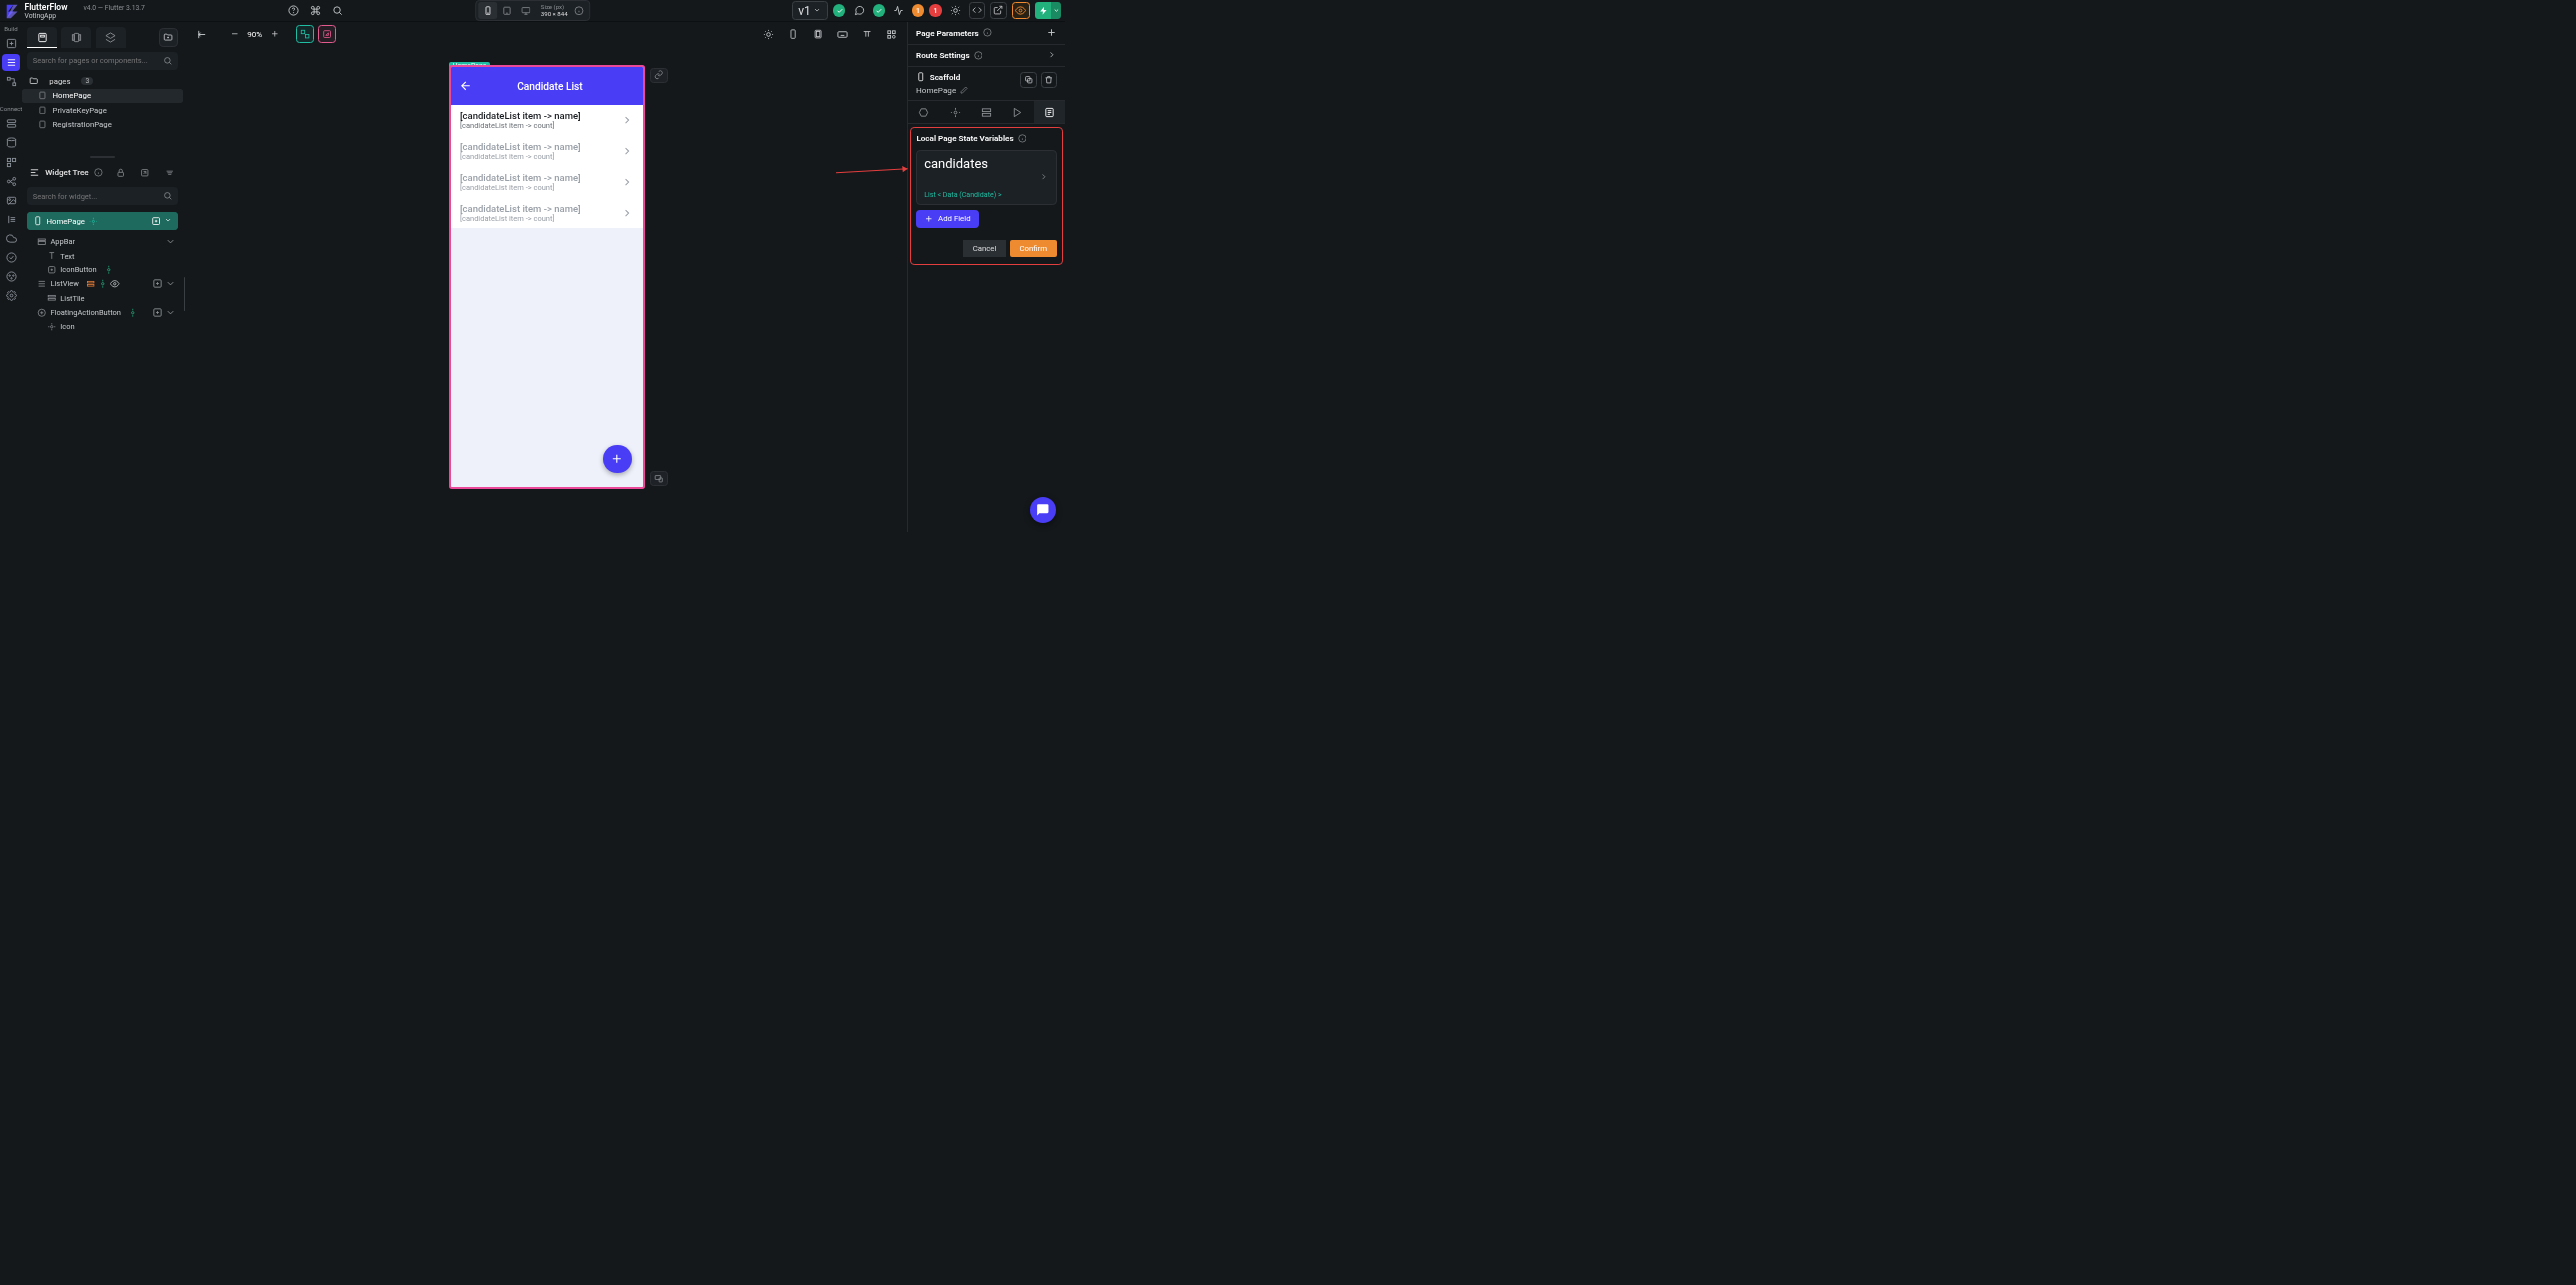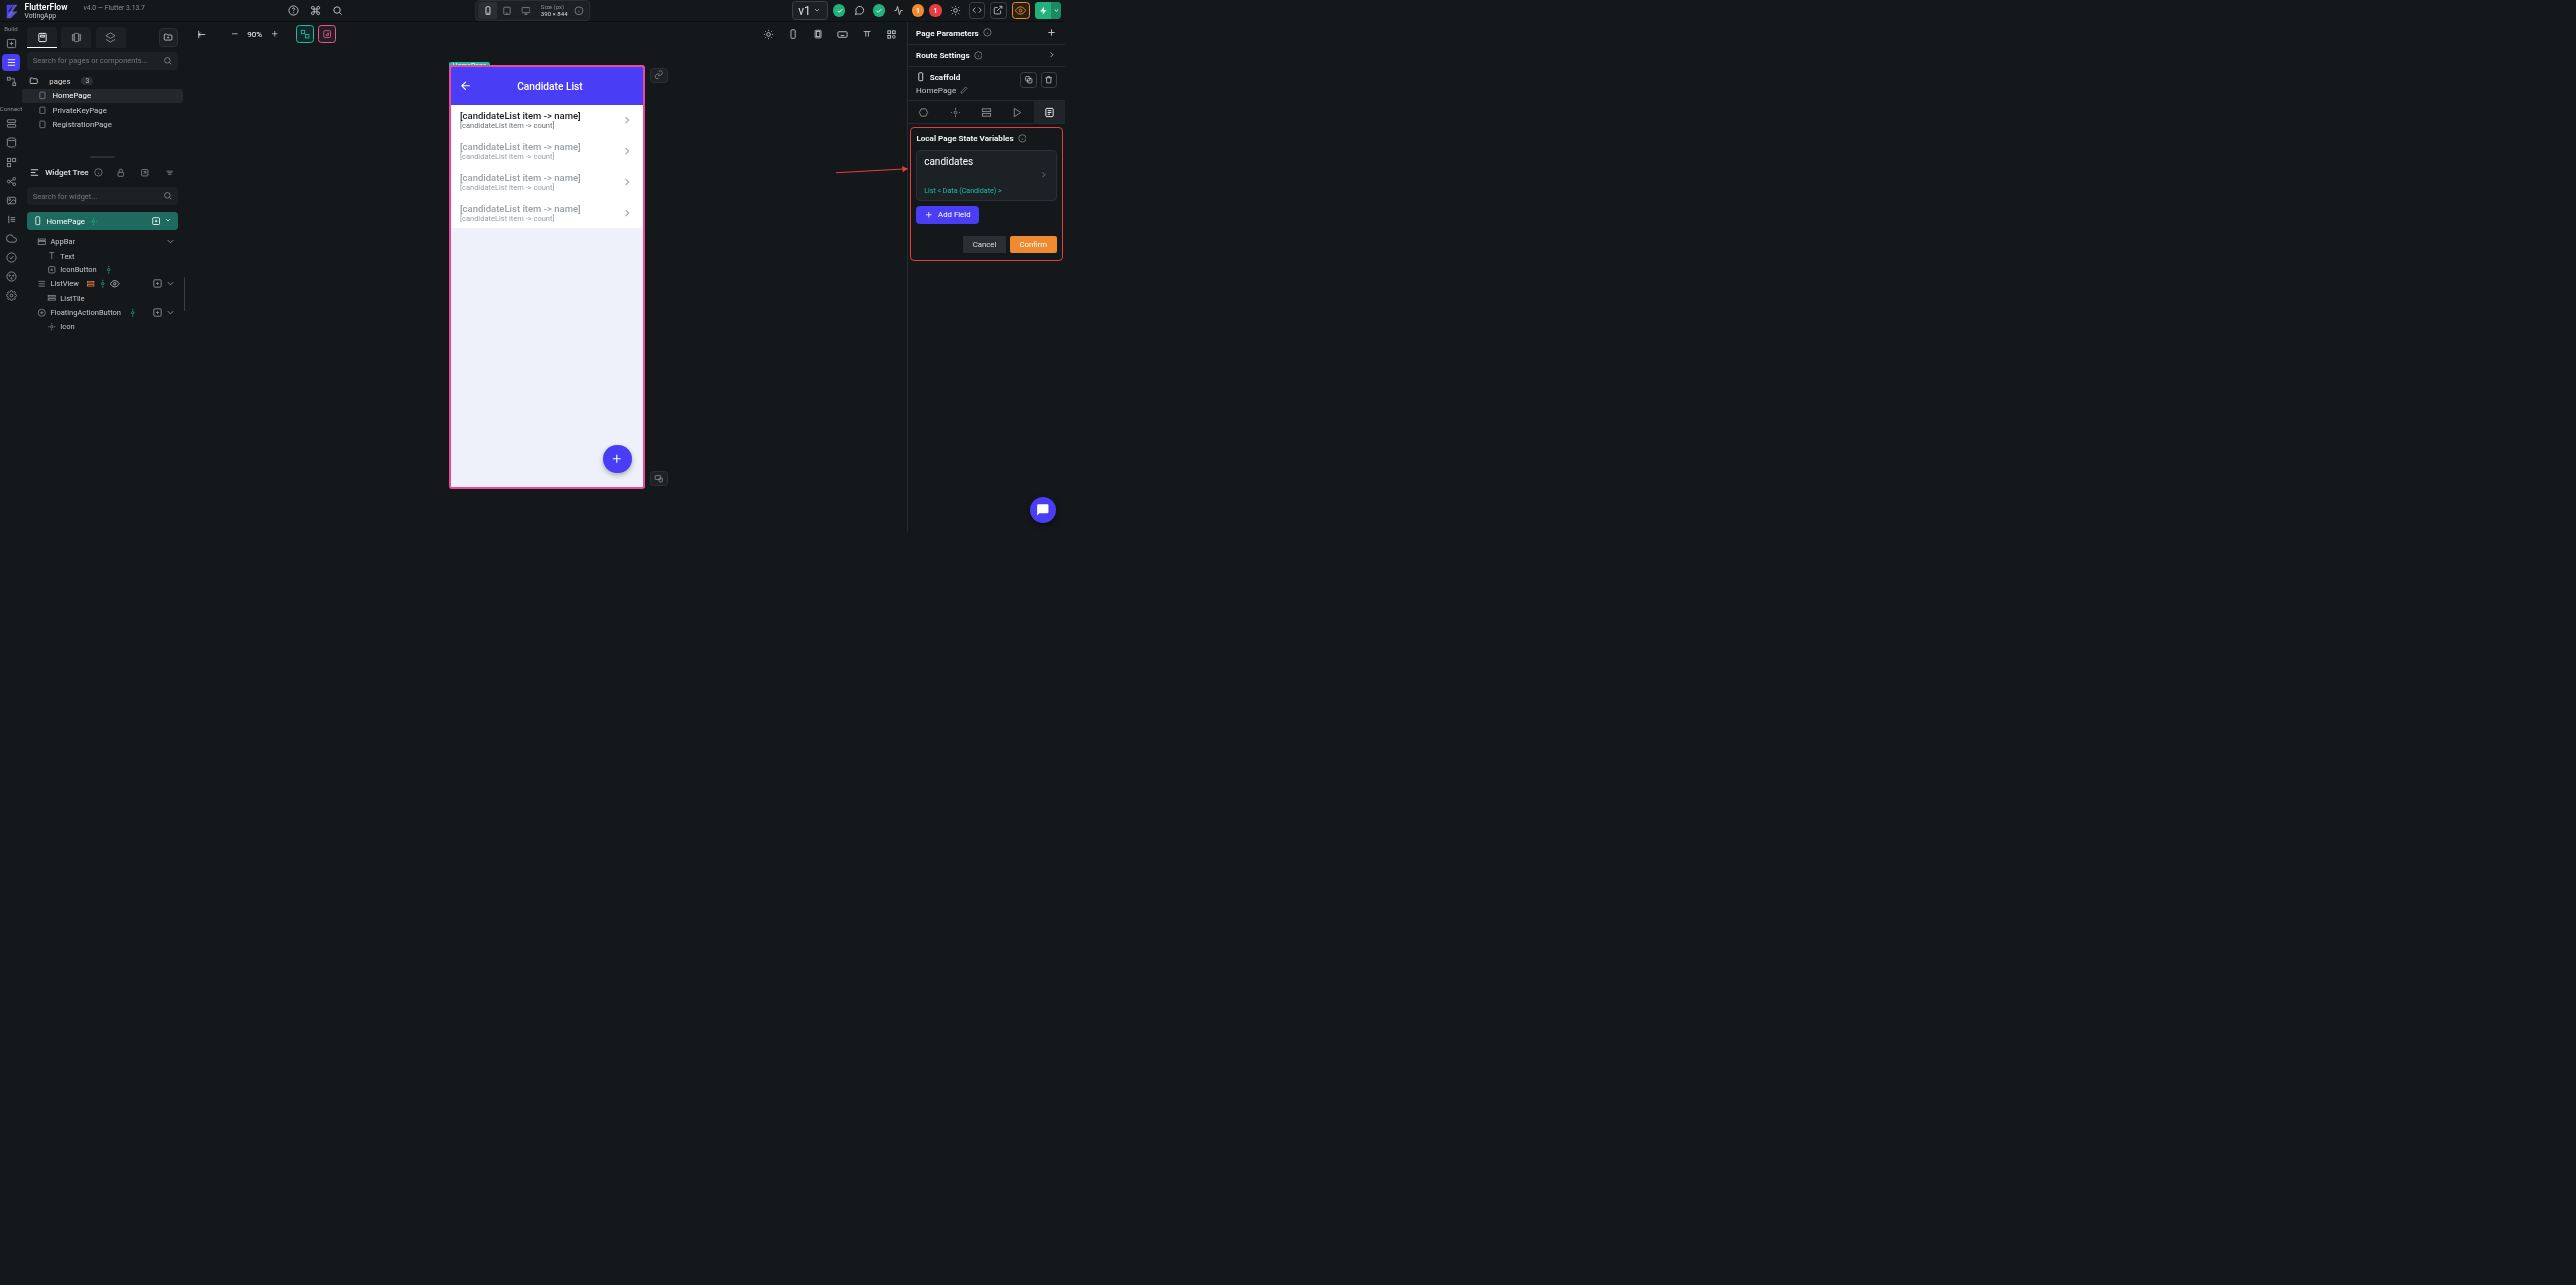--- a/index.html
+++ b/index.html
@@ -111,21 +111,21 @@
 .rp-scaffold .scf-sub{ display:flex; align-items:center; gap:4.1px; font-size:8.1px; color:#c7c9cc; margin-top:2.7px;}
 .rp-scaffold-row{ display:flex; align-items:flex-start;}
 .scf-act{ width:16.3px; height:16.3px; border:0.7px solid #3a3f44; border-radius:3.4px; display:flex; align-items:center; justify-content:center; color:#c7c9cc; cursor:pointer;}
 .rp-tabs{ display:flex; border-top:0.7px solid #262a2f; border-bottom:0.7px solid #262a2f;}
 .rp-tab{ flex:1; height:22px; display:flex; align-items:center; justify-content:center; color:#8b8f93; cursor:pointer;}
 .rp-tab.active{ color:#fff; background:#20252a;}
 
 .state-panel{ margin:2.7px 2px; border:1.4px solid #e53e3e; border-radius:4.1px; padding:5.4px 5.4px 6.8px 5.4px; background:#14181b; position:relative;}
 .sp-title{ display:flex; align-items:center; gap:4.1px; font-size:8.1px; font-weight:600; color:#fff; margin-bottom:6.8px;}
 .sp-field{ background:#1c2126; border:0.7px solid #2c3035; border-radius:4.1px; padding:4.8px 6.8px; display:flex; align-items:center; cursor:pointer; margin-bottom:5.4px;}
-.sp-field .fn{ font-size:10px; color:#fff;}
+.sp-field .fn{ font-size:13px; color:#fff;}
 .sp-field .ft{ font-size:7.1px; color:#1fbda2; margin-top:19px;}
 .sp-field .fcol{ display:flex; flex-direction:column;}
 .sp-field .fch{ margin-left:auto; color:#8b8f93;}
 .add-field{ background:#4a3df6; color:#fff; border:0; border-radius:4.1px; padding:4.1px 8.1px; font-size:7.8px; display:flex; align-items:center; gap:4.1px; cursor:pointer;}
 .sp-actions{ display:flex; gap:4.1px; justify-content:flex-end; margin-top:12.2px;}
 .btn-cancel{ background:#2a2f34; color:#ddd; border:0; border-radius:0; padding:4.1px 9.5px; font-size:7.8px; cursor:pointer;}
 .btn-confirm{ background:#ee8a2f; color:#fff; border:0; border-radius:2px; padding:4.1px 9.5px; font-size:7.8px; cursor:pointer;}
 
 
 .anno-arrow{ position:absolute; pointer-events:none; color:#e53e3e;}

